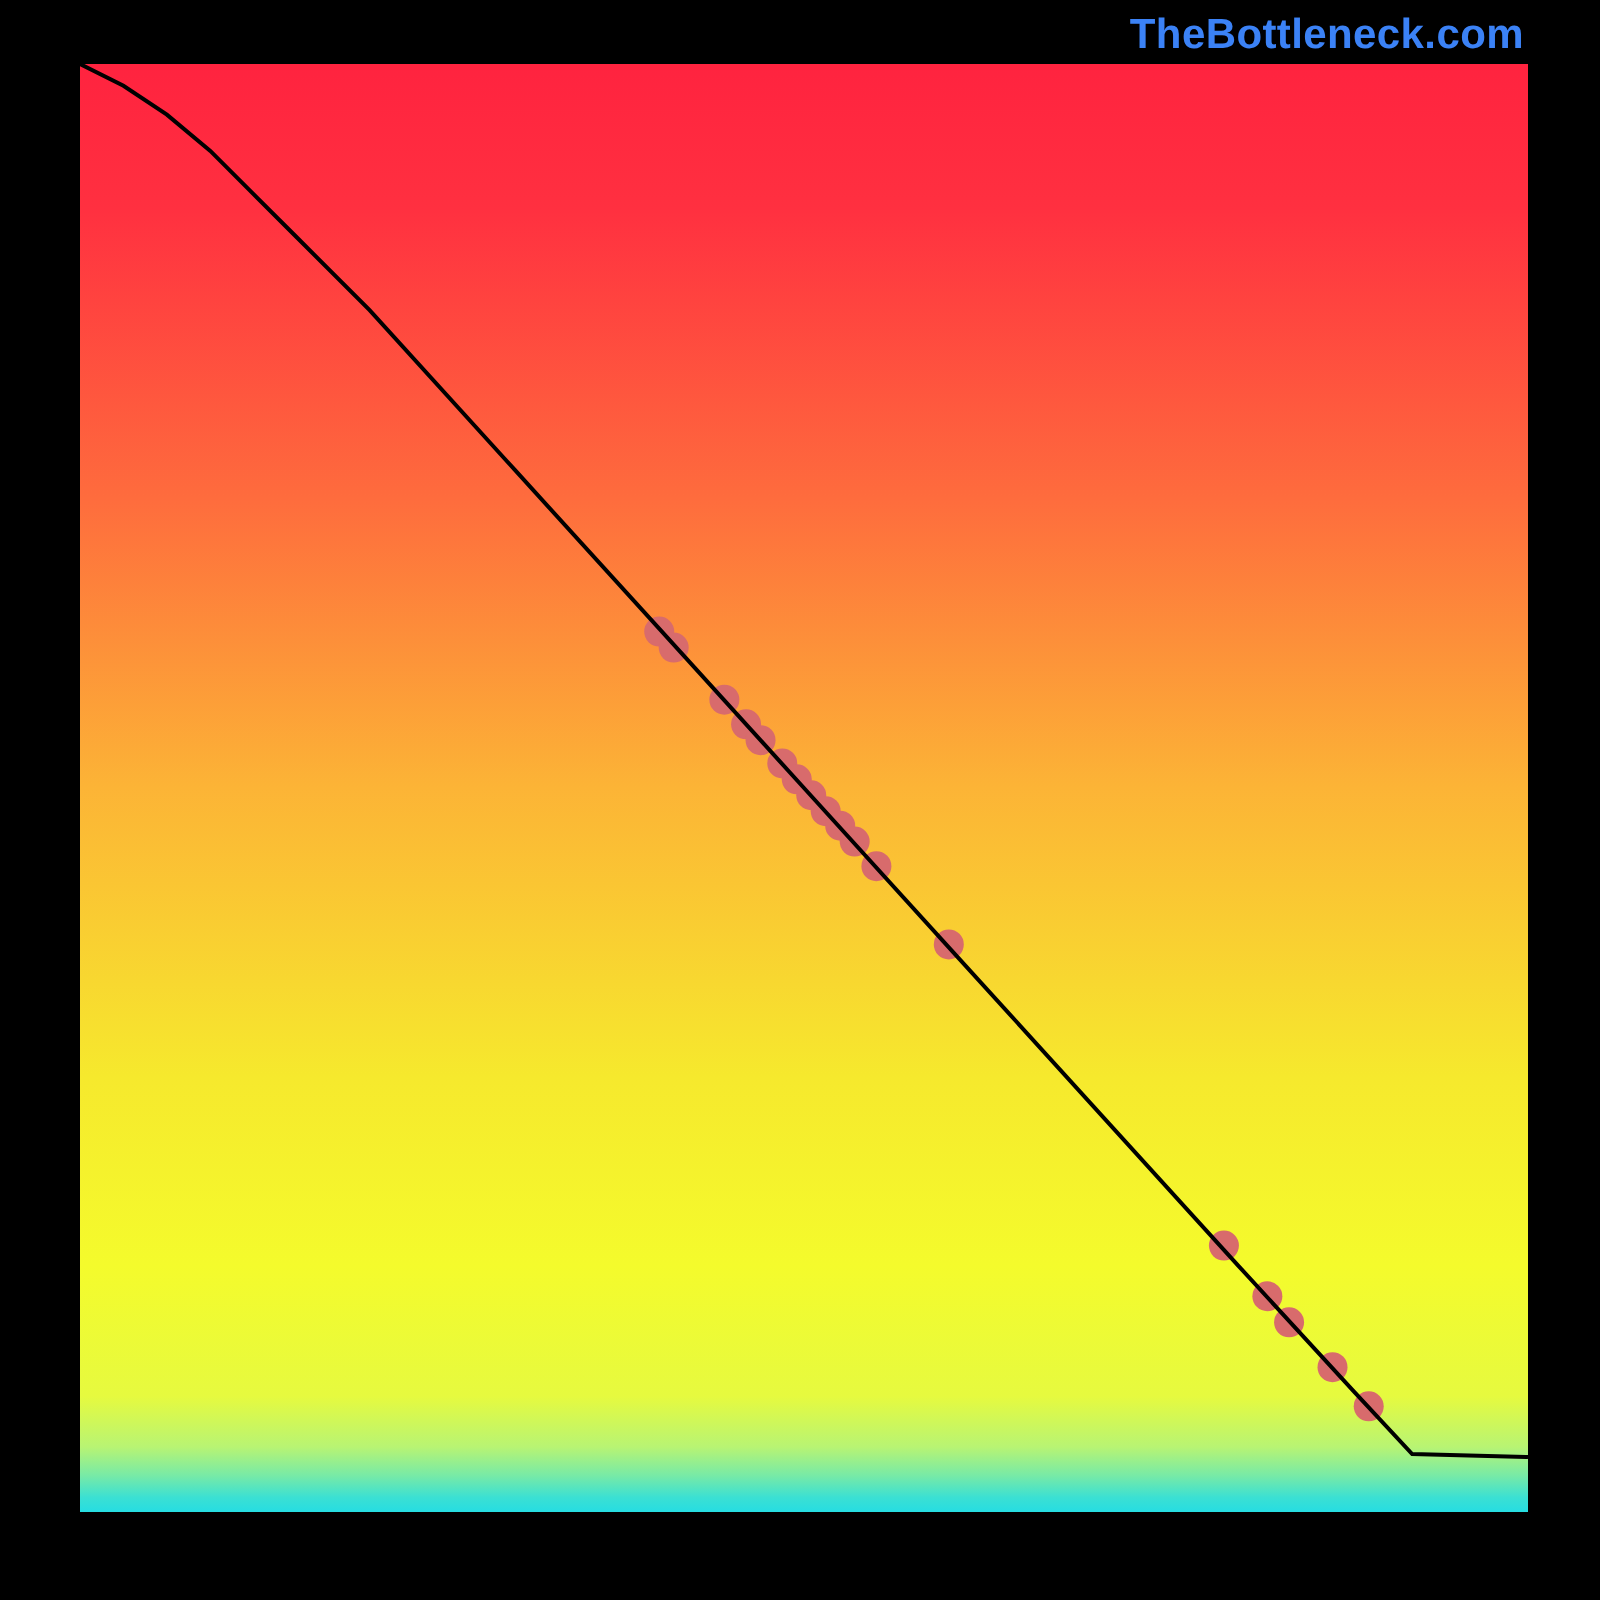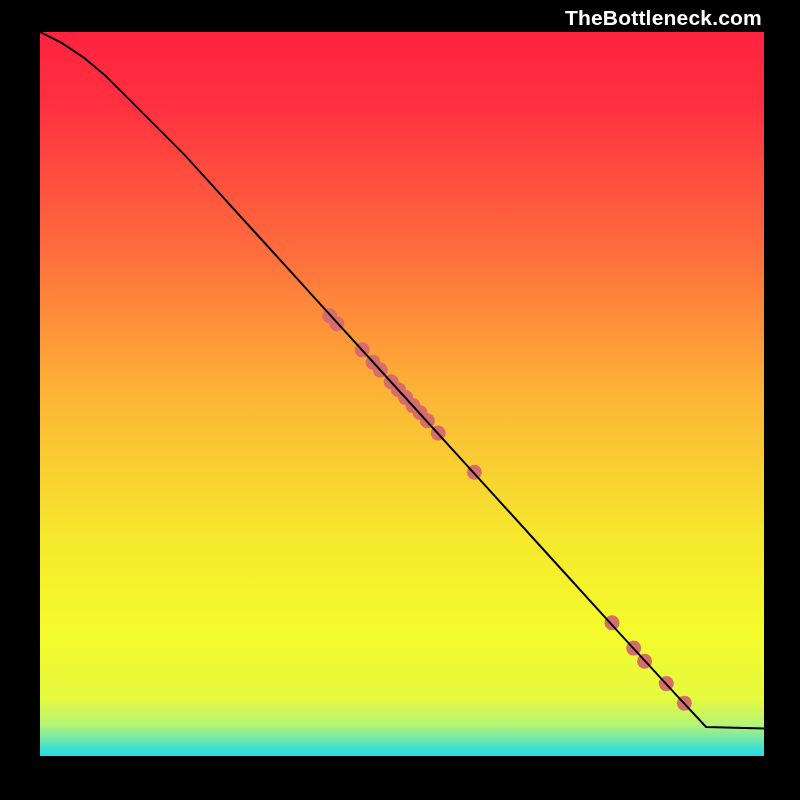--- a/index.html
+++ b/index.html
@@ -30,21 +30,21 @@
     width: 724px;
     height: 724px;
   }
   .attribution {
     position: absolute;
     top: 6px;
     right: 38px;
     font-family: Arial, Helvetica, sans-serif;
     font-size: 21px;
     font-weight: bold;
-    color: #ffffff;
+    color: #3b82f6;
     letter-spacing: 0.2px;
   }
   svg.overlay {
     position: absolute;
     left: 0;
     top: 0;
   }
 </style>
 </head>
 <body>

